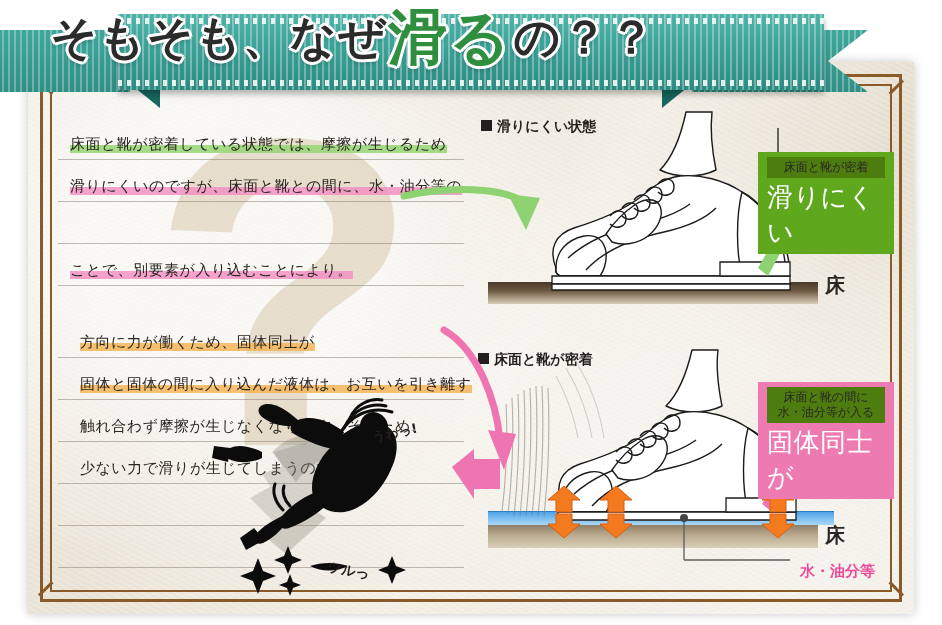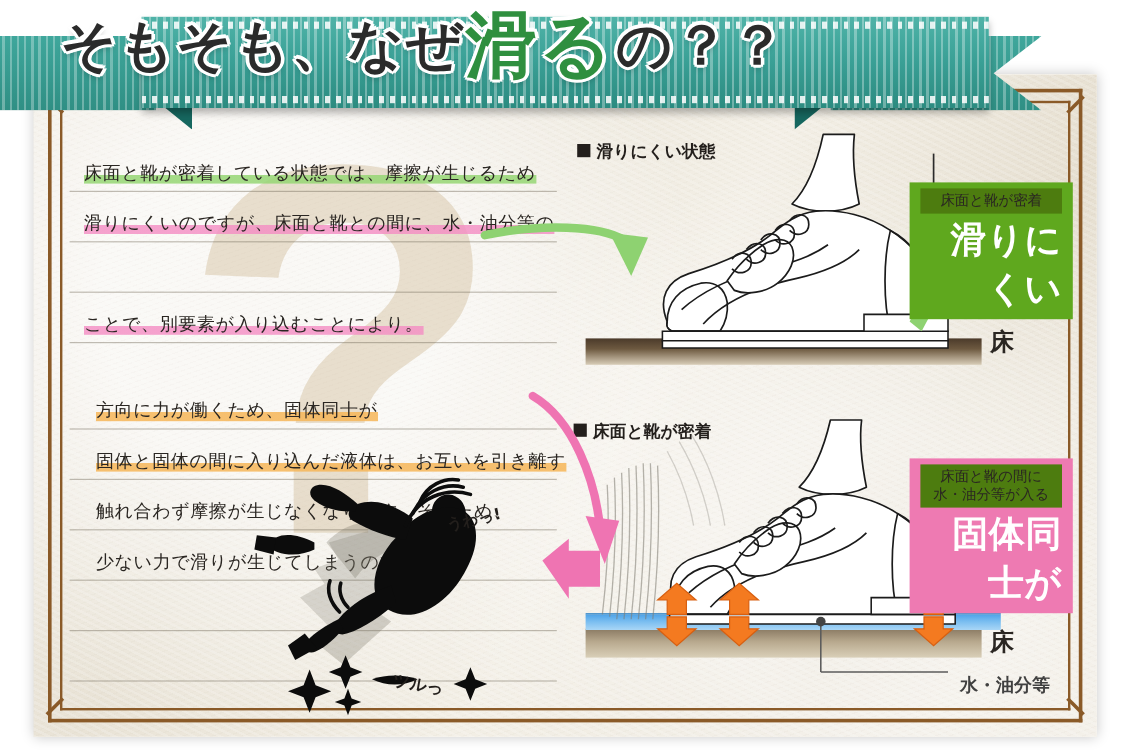--- a/index.html
+++ b/index.html
@@ -93,28 +93,28 @@
     background:linear-gradient(180deg,#4b3a2a 0%,#6d5940 40%,#d8cdb8 100%);}
   .floor-bot{position:absolute;left:488px;top:524px;width:330px;height:24px;
     background:linear-gradient(180deg,#8a7a63 0%,#b8a98e 45%,#d9cfb8 100%);}
   .water{position:absolute;left:488px;top:511px;width:346px;height:13px;
     background:linear-gradient(180deg,#4ea3e8 0%,#79bdf0 45%,#a9d6f6 100%);
     border-top:1px solid #2a7fc4;}
 
   .floor-word{position:absolute;font-family:"DejaVu Sans",sans-serif;font-size:20px;
     font-weight:700;color:#2a2622;}
   .water-word{position:absolute;font-family:"DejaVu Sans",sans-serif;font-size:15px;
-    font-weight:700;color:#404040;}
+    font-weight:700;color:#ec4899;}
 
   
   .callout{position:absolute;padding:5px 9px 4px;}
   .callout .sub{background:#4d7c0f;display:block;padding:3px 7px;
     font-family:"DejaVu Sans",sans-serif;font-size:12px;color:#2a2622;line-height:1.25;text-align:center;}
-  .callout .big{display:block;text-align:right;padding-top:2px;
-    font-family:"DejaVu Sans",sans-serif;font-size:30px;font-weight:700;color:#fff;letter-spacing:.5px;}
+  .callout .big{display:block;text-align:left;padding-top:2px;
+    font-family:"DejaVu Sans",sans-serif;font-size:26px;font-weight:400;color:#fff;letter-spacing:.5px;}
   .co-green{background:#5fa81e;}
   .co-pink{background:#ee7ab2;}
 
   .speech{position:absolute;font-family:"DejaVu Sans",sans-serif;color:#231f1c;}
 
   svg{position:absolute;left:0;top:0;overflow:visible;}
 </style>
 </head>
 <body>
 

